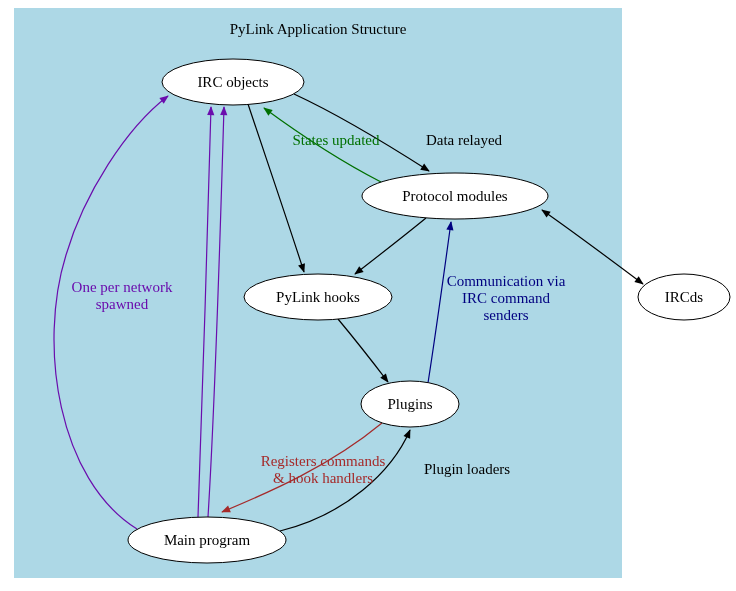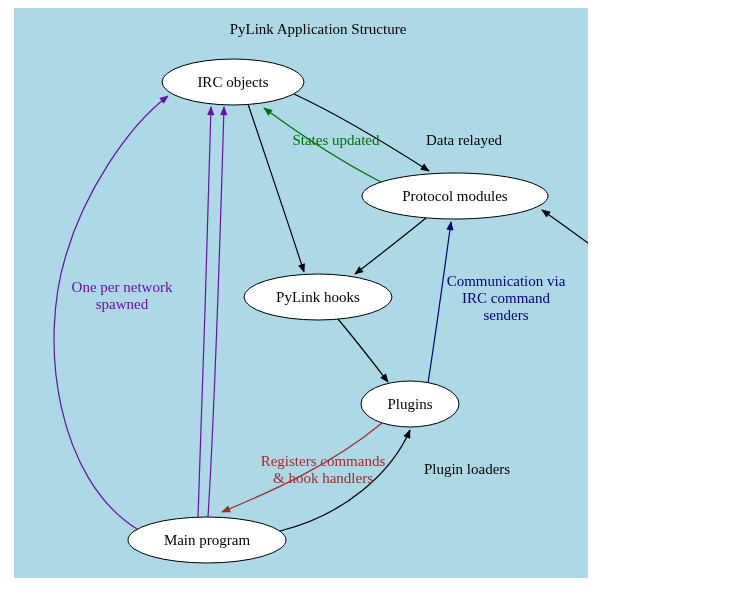--- a/index.html
+++ b/index.html
@@ -1,18 +1,18 @@
 <!DOCTYPE html>
 <html><head>
 <meta charset="utf-8">
 <style>
   html, body { margin: 0; padding: 0; background: #ffffff; }
   .canvas {
     position: relative;
-    width: 588px;
+    width: 736px;
     height: 591px;
     background: #ffffff;
     font-family: "Liberation Serif", "DejaVu Serif", serif;
     overflow: hidden;
     text-align: right;
   }
   svg text {
     font-family: "Liberation Serif", "DejaVu Serif", serif;
   }
   .node-label { font-size: 15px; }

